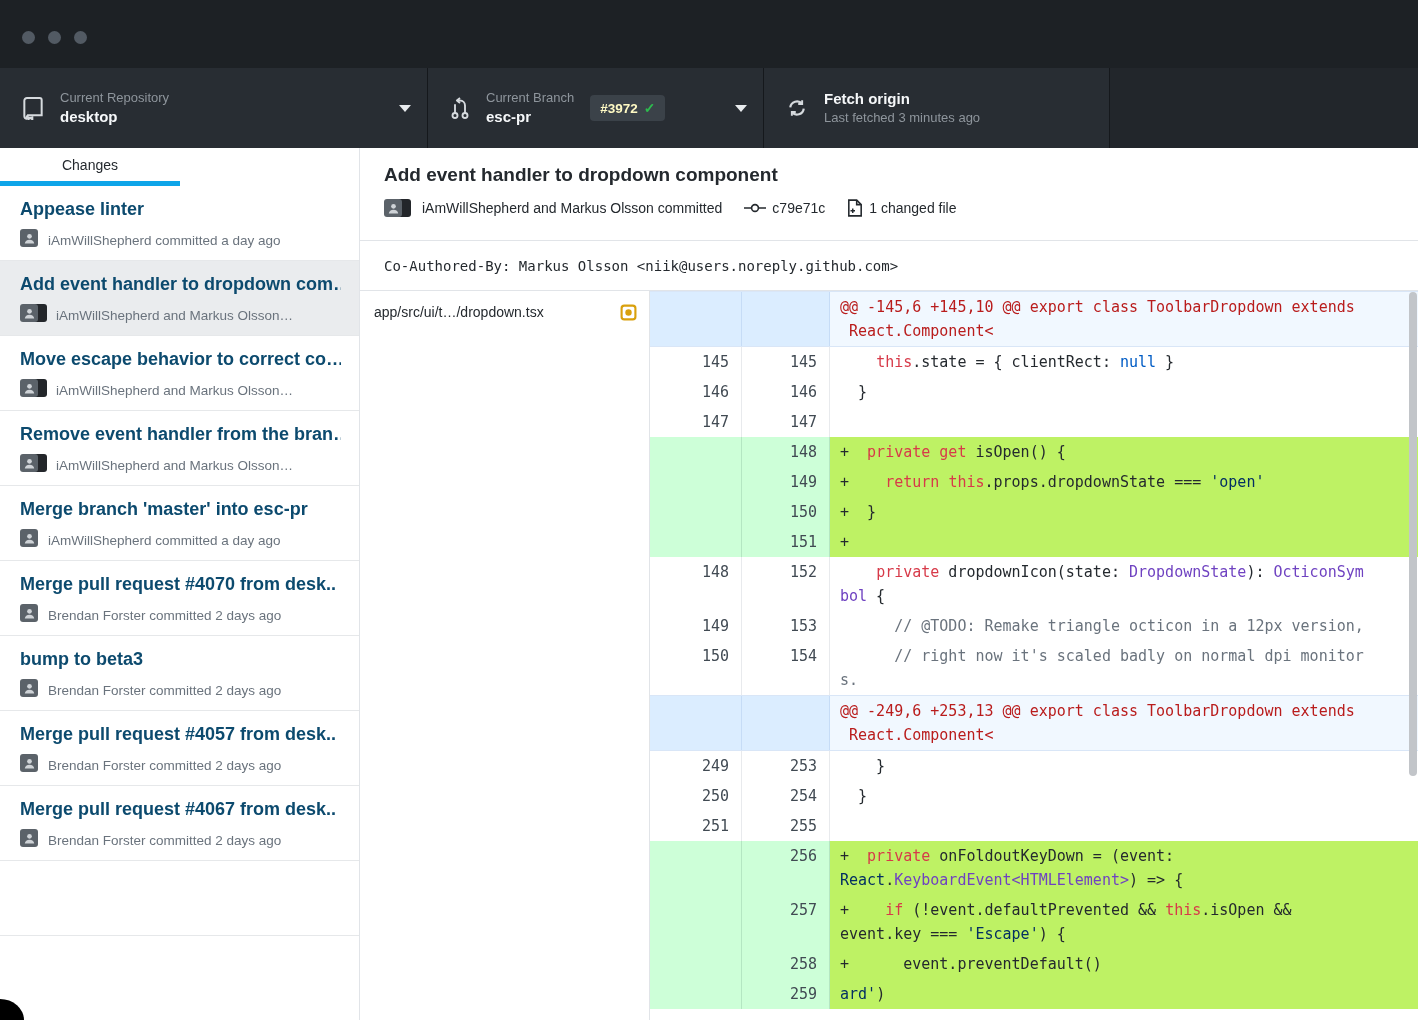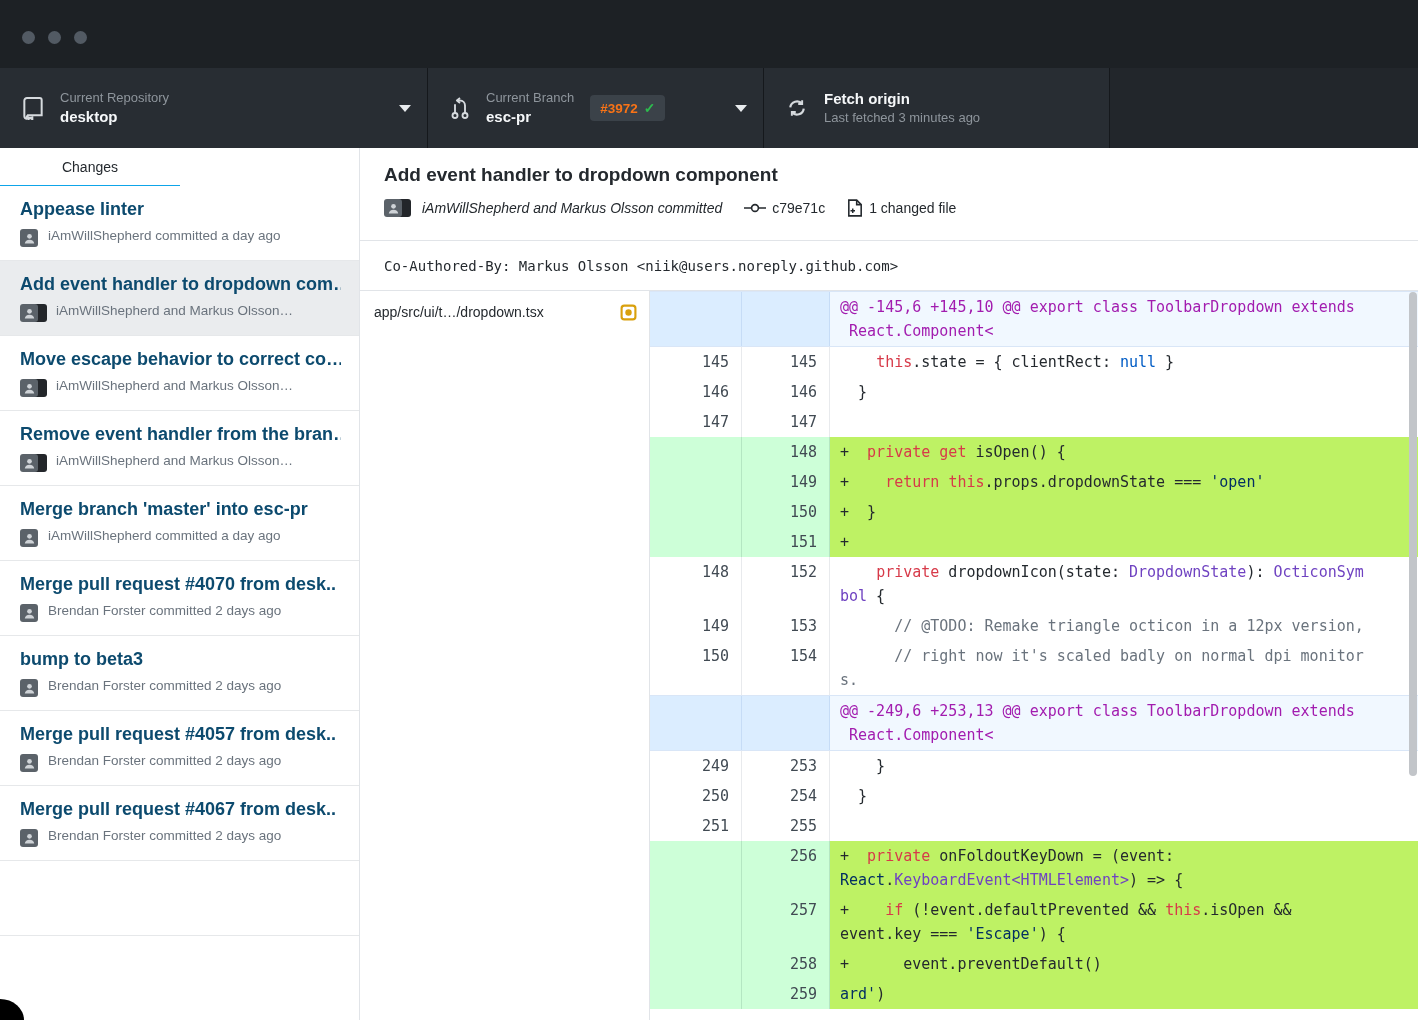--- a/index.html
+++ b/index.html
@@ -16,54 +16,54 @@
   .tb-section { display:flex; align-items:center; background:#282d33; border-right:1px solid #15181c; padding:0 16px 0 22px; position:relative; cursor:default; }
   .tb-repo { width:428px; }
   .tb-branch { width:336px; }
   .tb-fetch { width:346px; }
   .tb-icon { color:#d6dade; margin-right:16px; flex:none; display:flex; }
   .tb-text { display:flex; flex-direction:column; line-height:1.25; min-width:0; }
   .tb-label { font-size:13px; color:#8e959c; }
   .tb-value { font-size:15px; font-weight:bold; color:#f5f7f9; margin-top:2px; }
   .chevron { width:0; height:0; border-left:6px solid transparent; border-right:6px solid transparent; border-top:7px solid #e8ebee; margin-left:auto; flex:none; }
   .pr-badge { background:#3b4249; border-radius:4px; padding:5px 10px; display:flex; align-items:center; gap:6px; margin-left:16px; margin-right:14px; flex:none; }
-  .pr-badge .num { color:#f97316; font-weight:bold; font-size:13.5px; }
+  .pr-badge .num { color:#fef9c3; font-weight:bold; font-size:13.5px; }
   .pr-badge .chk { color:#2dba4e; font-size:14px; font-weight:bold; }
 
   
   .app-body { display:flex; height:872px; }
   .sidebar { width:360px; flex:none; border-right:1px solid #e1e4e8; display:flex; flex-direction:column; background:#fff; position:relative; }
   .main { flex:1; min-width:0; display:flex; flex-direction:column; background:#fff; }
 
   
   .tabbar { height:38px; display:flex; flex:none; }
-  .tab { width:180px; display:flex; align-items:center; justify-content:center; font-size:14px; color:#24292e; border-bottom:1px solid #0ea5e9; cursor:pointer; }
+  .tab { width:180px; display:flex; align-items:center; justify-content:center; font-size:14px; color:#24292e; border-bottom:5px solid #0ea5e9; cursor:pointer; }
   .tab.active { border-bottom:4px solid #1f6feb; font-weight:normal; }
 
   
   .commit-list { flex:1; overflow:hidden; }
   .commit-item { height:75px; padding:13px 18px 0 20px; border-bottom:1px solid #e6e8ea; cursor:pointer; }
   .commit-item.selected { background:#eaecee; }
   .c-title { font-size:18px; font-weight:bold; color:#0c4a6e; white-space:nowrap; overflow:hidden; }
-  .c-meta { display:flex; align-items:flex-start; margin-top:8px; }
+  .c-meta { display:flex; align-items:flex-end; margin-top:8px; }
   .c-meta-text { font-size:13.5px; color:#6a737d; white-space:nowrap; overflow:hidden; }
   .avs { position:relative; width:20px; height:20px; flex:none; margin-right:8px; }
   .avs.double { width:28px; }
   .av { position:absolute; top:1px; width:18px; height:18px; border-radius:3px; background:#5b6269; display:flex; align-items:center; justify-content:center; overflow:hidden; }
   .av.second { left:9px; background:#23262a; }
   .av.first { left:0; z-index:2; }
   .corner-wedge { position:absolute; left:0; bottom:0; width:24px; height:21px; background:#000; border-radius:0 100% 0 0; z-index:5; }
 
   
   .commit-summary { height:92px; padding:16px 24px 0 24px; flex:none; }
   .cs-title { font-size:19px; font-weight:bold; color:#24292e; }
   .cs-meta { display:flex; align-items:center; margin-top:12px; font-size:14px; color:#24292e; }
   .cs-meta .avs { margin-right:10px; }
   .cs-item { display:flex; align-items:center; margin-left:22px; }
-  .cs-item.first { margin-left:0;font-style:italic; }
+  .cs-item.first { margin-left:0; }
   .cs-icon { display:flex; margin-right:6px; color:#24292e; }
   .commit-desc { height:51px; flex:none; border-top:1px solid #e1e4e8; border-bottom:1px solid #e1e4e8; display:flex; align-items:center; padding:0 24px; font-family:"DejaVu Sans Mono", monospace; font-size:14px; color:#24292e; }
 
   
   .content { flex:1; min-height:0; display:flex; }
   .file-panel { width:290px; flex:none; border-right:1px solid #e1e4e8; background:#fff; }
   .file-row { height:42px; display:flex; align-items:center; padding:0 12px 0 14px; font-size:14px; color:#24292e; cursor:pointer; }
   .file-name { white-space:nowrap; overflow:hidden; }
   .file-status { margin-left:auto; flex:none; display:flex; }
 
@@ -73,21 +73,21 @@
   .g1, .g2 { flex:none; text-align:right; padding:3px 12px 3px 0; line-height:24px; color:#414a53; border-right:1px solid #e8eaed; }
   .g1 { width:92px; } .g2 { width:88px; }
   .code { flex:1; min-width:0; padding:3px 0 3px 10px; line-height:24px; white-space:pre; overflow:hidden; }
   .t-ctx  { background:#fff; }
   .t-add .g1, .t-add .g2 { background:#cdffd8; border-right-color:#b4e6c2; }
   .t-add .code { background:#bef264; }
   .t-hunk { border-top:1px solid #d9e6f7; border-bottom:1px solid #d9e6f7; }
   .t-hunk .g1, .t-hunk .g2 { background:#dbedff; border-right-color:#c6dcf6; }
   .t-hunk .code { background:#f1f8ff; color:#3c444d; }
   .pl { color:#24292e; } .kw { color:#d73a49; } .st { color:#032f62; }
-  .cb { color:#005cc5; } .ty { color:#6f42c1; } .cm { color:#6a737d; } .hk { color:#a21caf; }
+  .cb { color:#005cc5; } .ty { color:#6f42c1; } .cm { color:#6a737d; } .hk { color:#b91c1c; }
   .scroll-thumb { position:absolute; top:1px; right:1px; width:8px; height:484px; border-radius:4px; background:#c2c5c9; z-index:6; }
 
   svg { display:block; }
 </style>
 </head>
 <body>
 
 <div class="titlebar">
   <div class="traffic">
     <span class="dot"></span>

